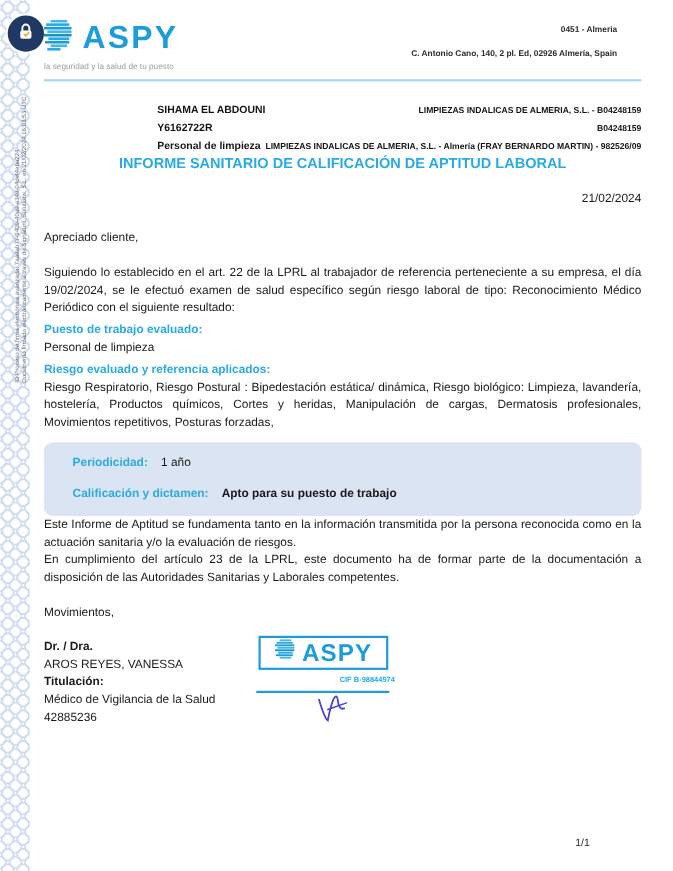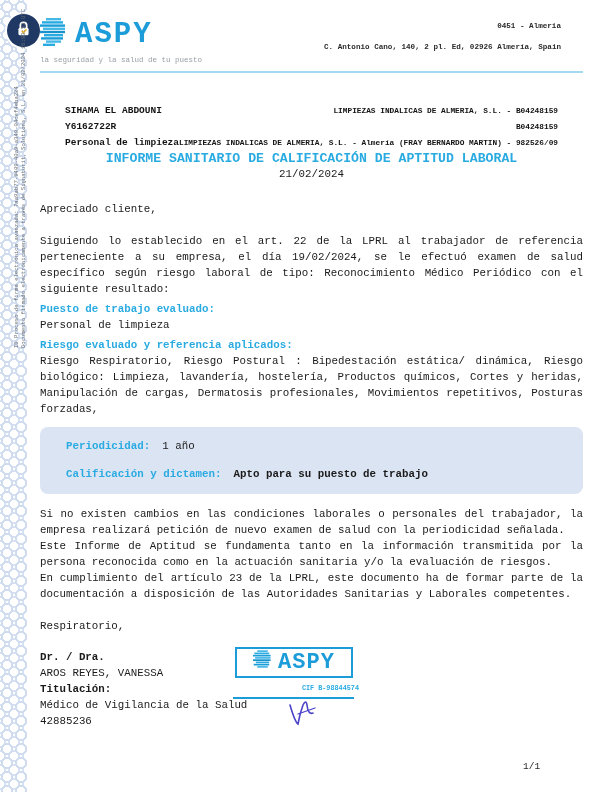--- a/index.html
+++ b/index.html
@@ -1,21 +1,21 @@
 <!DOCTYPE html>
 <html><head>
 <meta charset="utf-8">
 <style>
   html,body{margin:0;padding:0;}
   body{
     width:612px;height:792px;position:relative;background:#ffffff;
     font-family:"Liberation Sans","DejaVu Sans",sans-serif;
     color:#1a1a1a;overflow:hidden;
   }
-  .page{position:absolute;inset:0;width:612px;height:580px;background:#fff;font-family:Liberation Mono, monospace;}
+  .page{position:absolute;inset:0;width:612px;height:580px;background:#fff;}
 
   
   .lattice{
     position:absolute;left:0;top:0;width:27px;height:792px;
     background-image:
       radial-gradient(circle, rgba(255,255,255,0) 4.4px, #cfdbee 4.5px 6px, rgba(255,255,255,0) 6.2px),
       radial-gradient(circle, rgba(255,255,255,0) 4.4px, #d8e2f2 4.5px 6px, rgba(255,255,255,0) 6.2px);
     background-size:14px 14px, 14px 14px;
     background-position:0 0, 7px 7px;
   }
@@ -39,26 +39,26 @@
   .header-row{display:flex;justify-content:space-between;padding-top:18px;}
   .logo-block{display:flex;flex-direction:column;}
   .logo-line{display:flex;align-items:center;gap:8px;}
   .logo-word{font-size:29px;font-weight:700;color:#1c9cd9;letter-spacing:2px;line-height:30px;}
   .tagline{font-size:7.5px;color:#9aa0a6;margin-top:4px;}
   .header-right{text-align:right;font-size:7.6px;font-weight:700;color:#2a2a2a;padding-top:4px;padding-right:22px;}
   .header-right .hr2{margin-top:13px;}
 
   .divider{border-top:2px solid #a5d9ef;margin-top:7px;}
 
-  .info-row{display:flex;justify-content:center;margin-top:30px;}
+  .info-row{display:flex;justify-content:flex-end;margin-top:19px;}
   .info-left{font-size:9.5px;font-weight:700;line-height:16px;color:#141414;}
   .info-right{text-align:right;font-size:7.8px;font-weight:700;line-height:16px;color:#141414;}
 
   .doc-title{text-align:center;font-size:13.2px;font-weight:700;color:#29abe2;}
-  .doc-date{text-align:center;font-size:10.6px;}
+  .doc-date{margin-top:17px;text-align:right;font-size:10.6px;}
 
   .body-text{font-size:10.8px;line-height:16px;}
   .greeting{margin-top:19px;}
   .para{margin-top:16px;text-align:justify;}
   .label-cyan{margin-top:4px;color:#29abe2;font-weight:700;}
   .tight{margin-top:0;text-align:justify;}
 
   .result-box{
     margin-top:10px;background:#dbe4f2;border-radius:8px;
     padding:11px 3px 12px 26px;
@@ -168,25 +168,24 @@
 
     <div class="result-box">
       <div class="result-row">
         <span class="result-label">Periodicidad:</span><span class="result-value">1 año</span>
       </div>
       <div class="result-row">
         <span class="result-label">Calificación y dictamen:</span><span class="result-value bold">Apto para su puesto de trabajo</span>
       </div>
     </div>
 
-    <div class="body-text tight after-box">Si no existen cambios en las condiciones laborales o personales del trabajador, la empresa realizará petición de nuevo examen de salud con la periodicidad señalada.</div>
     <div class="body-text tight">Este Informe de Aptitud se fundamenta tanto en la información transmitida por la persona reconocida como en la actuación sanitaria y/o la evaluación de riesgos.</div>
     <div class="body-text tight">En cumplimiento del artículo 23 de la LPRL, este documento ha de formar parte de la documentación a disposición de las Autoridades Sanitarias y Laborales competentes.</div>
 
-    <div class="body-text closing">Respiratorio,</div>
+    <div class="body-text closing">Movimientos,</div>
 
     <div class="sig-block">
       <div class="b">Dr. / Dra.</div>
       <div>AROS REYES, VANESSA</div>
       <div class="b">Titulación:</div>
       <div>Médico de Vigilancia de la Salud</div>
       <div>42885236</div>
 
       <div class="stamp">
         <div class="stamp-rect">

